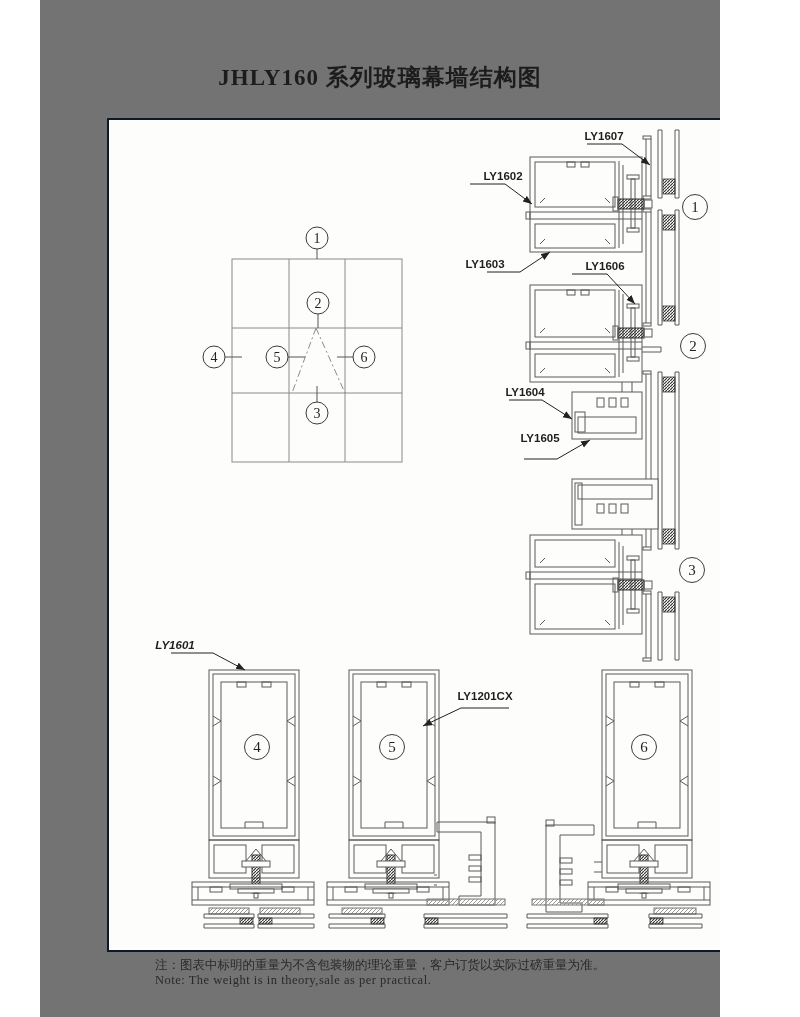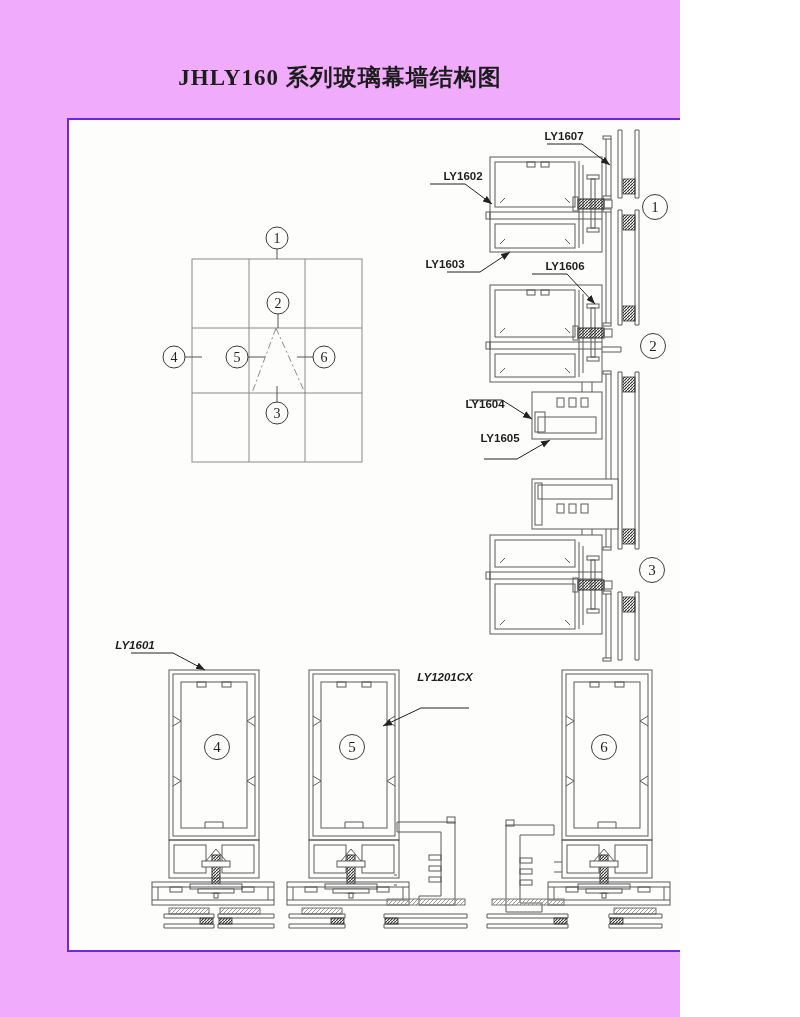--- a/index.html
+++ b/index.html
@@ -1,18 +1,18 @@
 <!DOCTYPE html>
 <html><head>
 <meta charset="utf-8">
 <style>
   html,body{margin:0;padding:0;}
-  .page{position:relative;width:680px;height:1017px;background:#f0abfc;font-family:"Liberation Serif",serif;overflow:hidden;}
+  .page{position:relative;width:680px;height:1017px;background:#737373;font-family:"Liberation Serif",serif;overflow:hidden;margin-left:40px;}
   .title{position:absolute;top:62px;left:0;width:100%;text-align:center;font-size:23px;font-weight:bold;color:#1c1c1c;letter-spacing:1px;}
-  .frame{position:absolute;left:67px;top:118px;width:666px;height:830px;border:2px solid #6d28d9;background:#fdfdfc;}
+  .frame{position:absolute;left:67px;top:118px;width:666px;height:830px;border:2px solid #0f172a;background:#fdfdfc;}
   .frame svg{position:absolute;left:0;top:0;}
   .lbl{position:absolute;transform:translate(-50%,-50%);font-family:"Liberation Sans",sans-serif;font-size:11.5px;font-weight:bold;color:#1e1e1e;white-space:nowrap;}
   .callout{position:absolute;transform:translate(-50%,-50%);width:24px;height:24px;border:1.4px solid #3c3c3c;border-radius:50%;background:#fdfdfc;display:flex;align-items:center;justify-content:center;font-size:15px;color:#222;}
   .callout.sm{width:21px;height:21px;font-size:14px;}
   .notes{position:absolute;top:958px;left:50%;transform:translateX(-50%);color:#2a2a2a;white-space:nowrap;}
   .notes .zh{font-size:12.5px;line-height:15px;}
   .notes .en{font-size:12.5px;line-height:15px;letter-spacing:0.5px;}
 </style>
 </head>
 <body>
@@ -235,34 +235,38 @@
         <path d="M415,339 H448 L481,320" marker-end="url(#arw)"></path>
         <path d="M62,533 H104 L136,550" marker-end="url(#arw)"></path>
         <path d="M400,588 H352 L314,606" marker-end="url(#arw)"></path>
       </g>
     </svg>
 
     <span class="lbl" style="left:495px;top:16px;">LY1607</span>
     <span class="lbl" style="left:394px;top:56px;">LY1602</span>
     <span class="lbl" style="left:376px;top:144px;">LY1603</span>
     <span class="lbl" style="left:496px;top:146px;">LY1606</span>
-    <span class="lbl" style="left:416px;top:284px;">LY1604</span>
+    <span class="lbl" style="left:416px;top:272px;">LY1604</span>
     <span class="lbl" style="left:431px;top:318px;">LY1605</span>
     <span class="lbl" style="left:66px;top:525px;font-style:italic;">LY1601</span>
-    <span class="lbl" style="left:376px;top:557px;font-style:italic;">LY1201CX</span>
+    <span class="lbl" style="left:376px;top:576px;">LY1201CX</span>
 
     <div class="callout sm" style="left:208px;top:118px;">1</div>
     <div class="callout sm" style="left:209px;top:183px;">2</div>
     <div class="callout sm" style="left:208px;top:293px;">3</div>
     <div class="callout sm" style="left:105px;top:237px;">4</div>
     <div class="callout sm" style="left:168px;top:237px;">5</div>
     <div class="callout sm" style="left:255px;top:237px;">6</div>
 
     <div class="callout" style="left:586px;top:87px;">1</div>
     <div class="callout" style="left:584px;top:226px;">2</div>
     <div class="callout" style="left:583px;top:450px;">3</div>
     <div class="callout" style="left:148px;top:627px;">4</div>
     <div class="callout" style="left:283px;top:627px;">5</div>
     <div class="callout" style="left:535px;top:627px;">6</div>
   </div>
 
+  <div class="notes">
+    <div class="zh">注：图表中标明的重量为不含包装物的理论重量，客户订货以实际过磅重量为准。</div>
+    <div class="en">Note: The weight is in theory,sale as per practical.</div>
+  </div>
 
 </div>
 
 </body></html>

